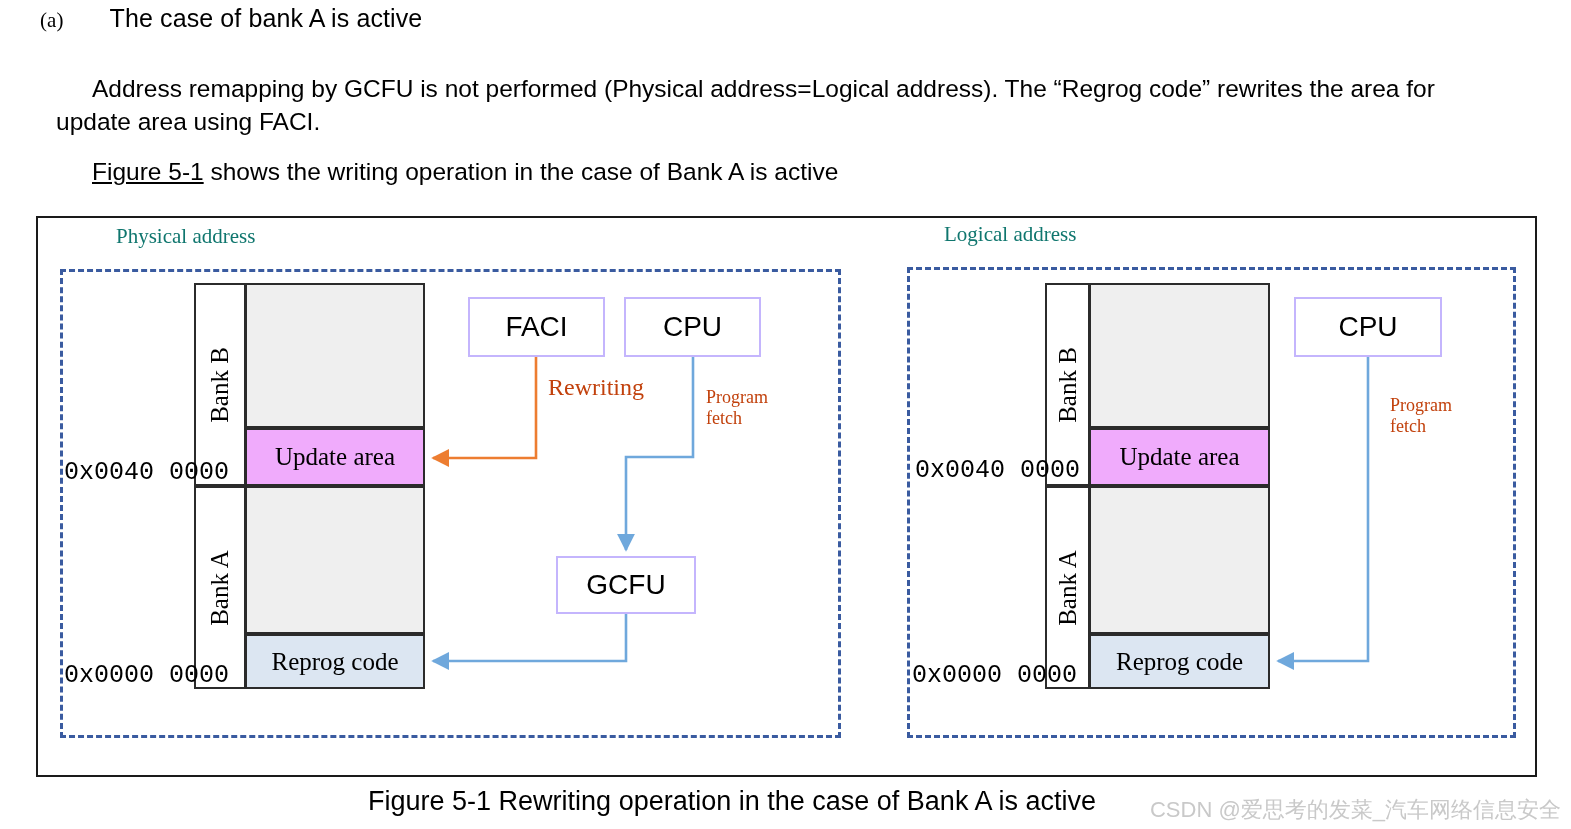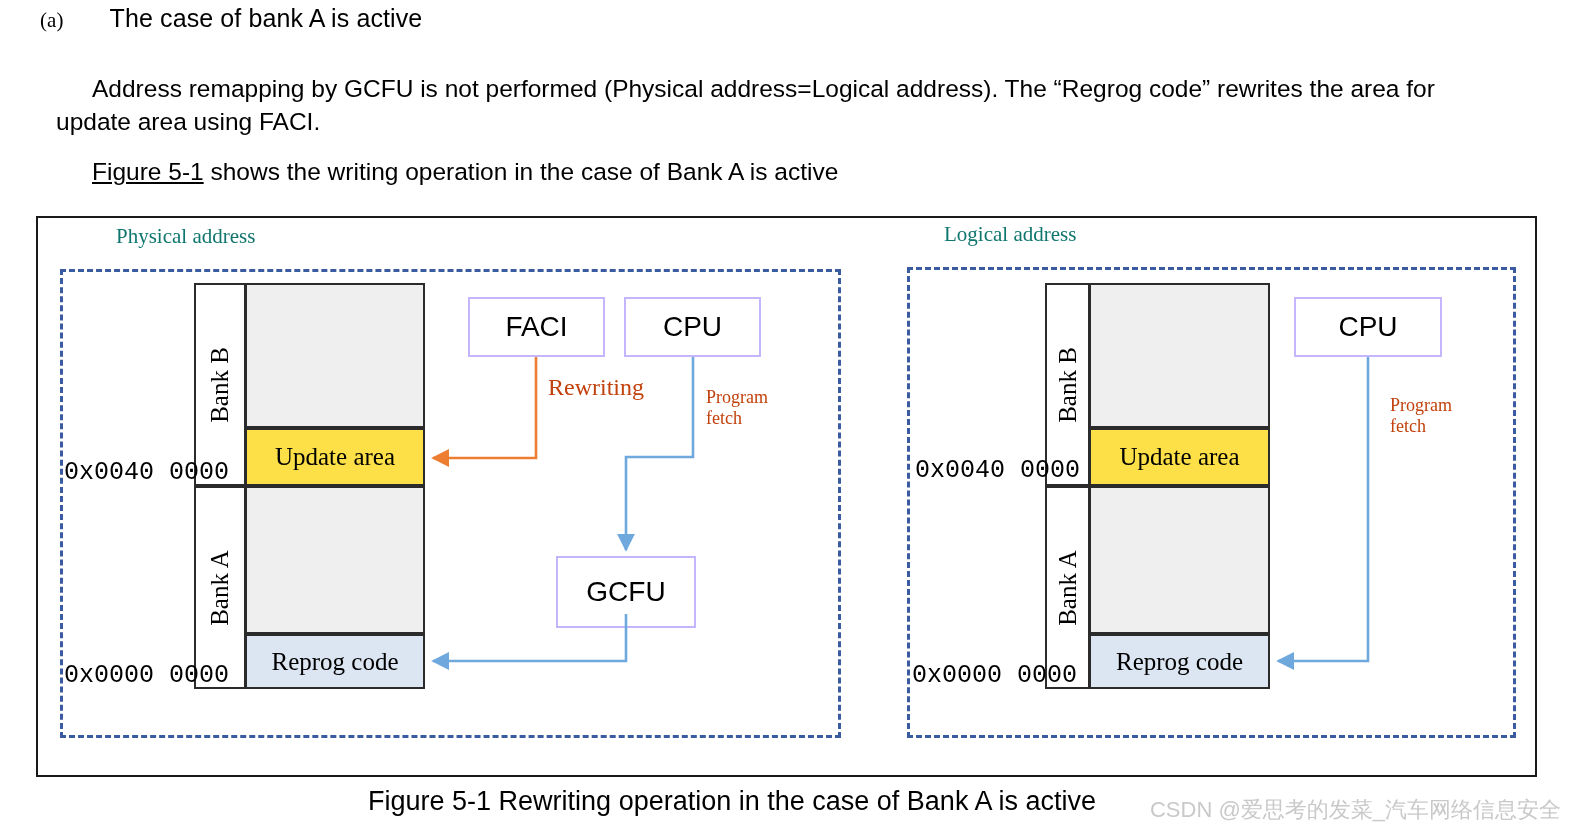--- a/index.html
+++ b/index.html
@@ -102,21 +102,21 @@
     box-sizing: border-box;
     display: flex;
     align-items: center;
     justify-content: center;
     font-family: "Liberation Serif", serif;
     font-size: 25px;
     color: #000;
     white-space: nowrap;
   }
   .blk-empty  { background: #efefef; }
-  .blk-update { background: #fde047; }
+  .blk-update { background: #f0abfc; }
   .blk-reprog { background: #dce6f2; }
 
   .addr-label {
     position: absolute;
     font-family: Liberation Mono, monospace;
     font-size: 25px;
     white-space: nowrap;
     background: transparent;
   }
 
@@ -228,21 +228,21 @@
   <div class="mem-block blk-update" style="left:1089px; top:428px; width:181px; height:58px;">Update area</div>
   <div class="mem-block blk-empty" style="left:1089px; top:486px; width:181px; height:148px;"></div>
   <div class="mem-block blk-reprog" style="left:1089px; top:634px; width:181px; height:55px;">Reprog code</div>
 
   <div class="addr-label" style="left:915px; top:456px;">0x0040 0000</div>
   <div class="addr-label" style="left:912px; top:661px;">0x0000 0000</div>
 </div>
 
 <div class="unit-box" style="left:468px; top:297px; width:137px; height:60px;">FACI</div>
 <div class="unit-box" style="left:624px; top:297px; width:137px; height:60px;">CPU</div>
-<div class="unit-box" style="left:556px; top:556px; width:140px; height:72px;">GCFU</div>
+<div class="unit-box" style="left:556px; top:556px; width:140px; height:58px;">GCFU</div>
 <div class="unit-box" style="left:1294px; top:297px; width:148px; height:60px;">CPU</div>
 
 <div class="conn-label" style="left:548px; top:373px;">Rewriting</div>
 <div class="conn-label small" style="left:706px; top:375px;">Program
 fetch</div>
 <div class="conn-label small" style="left:1390px; top:383px;">Program
 fetch</div>
 
 <svg id="connectors" viewBox="0 0 1571 829" xmlns="http://www.w3.org/2000/svg">
   <defs>

